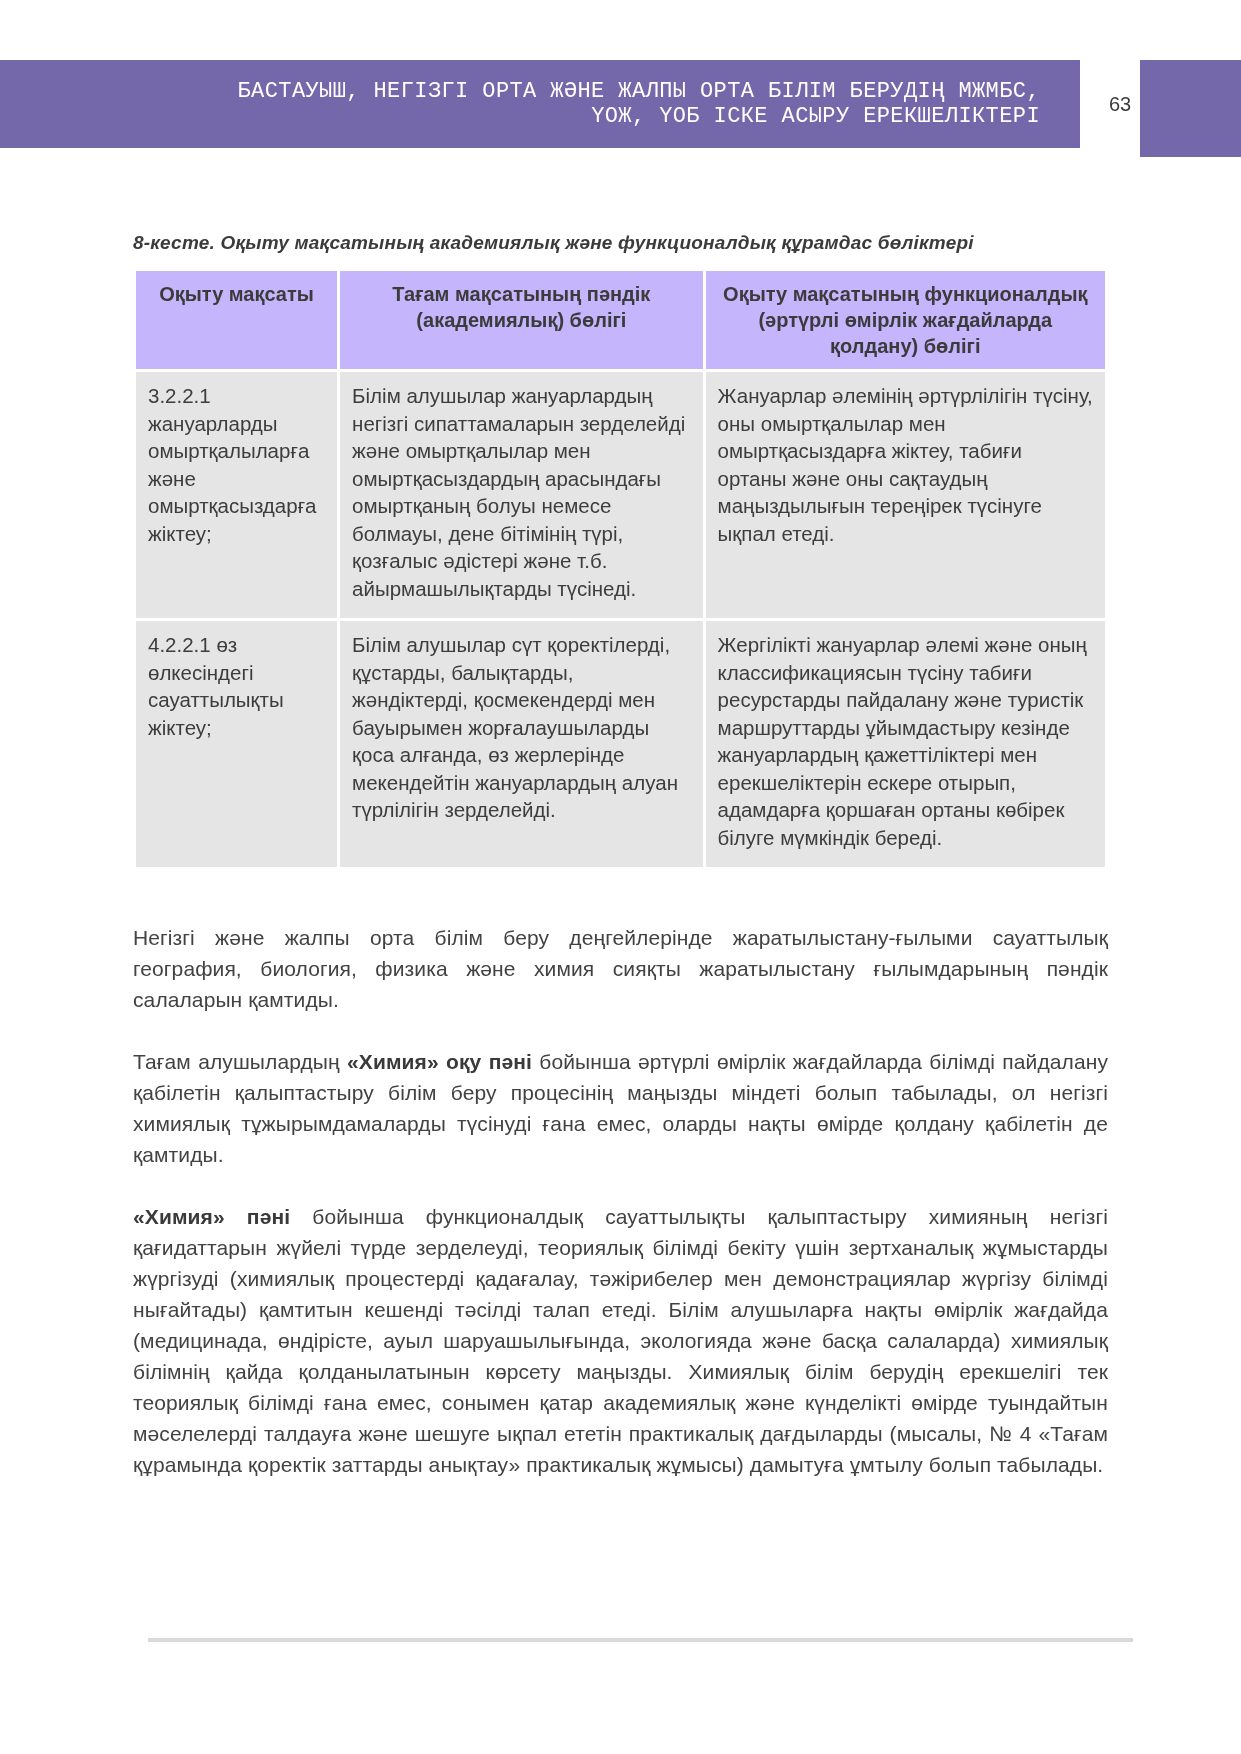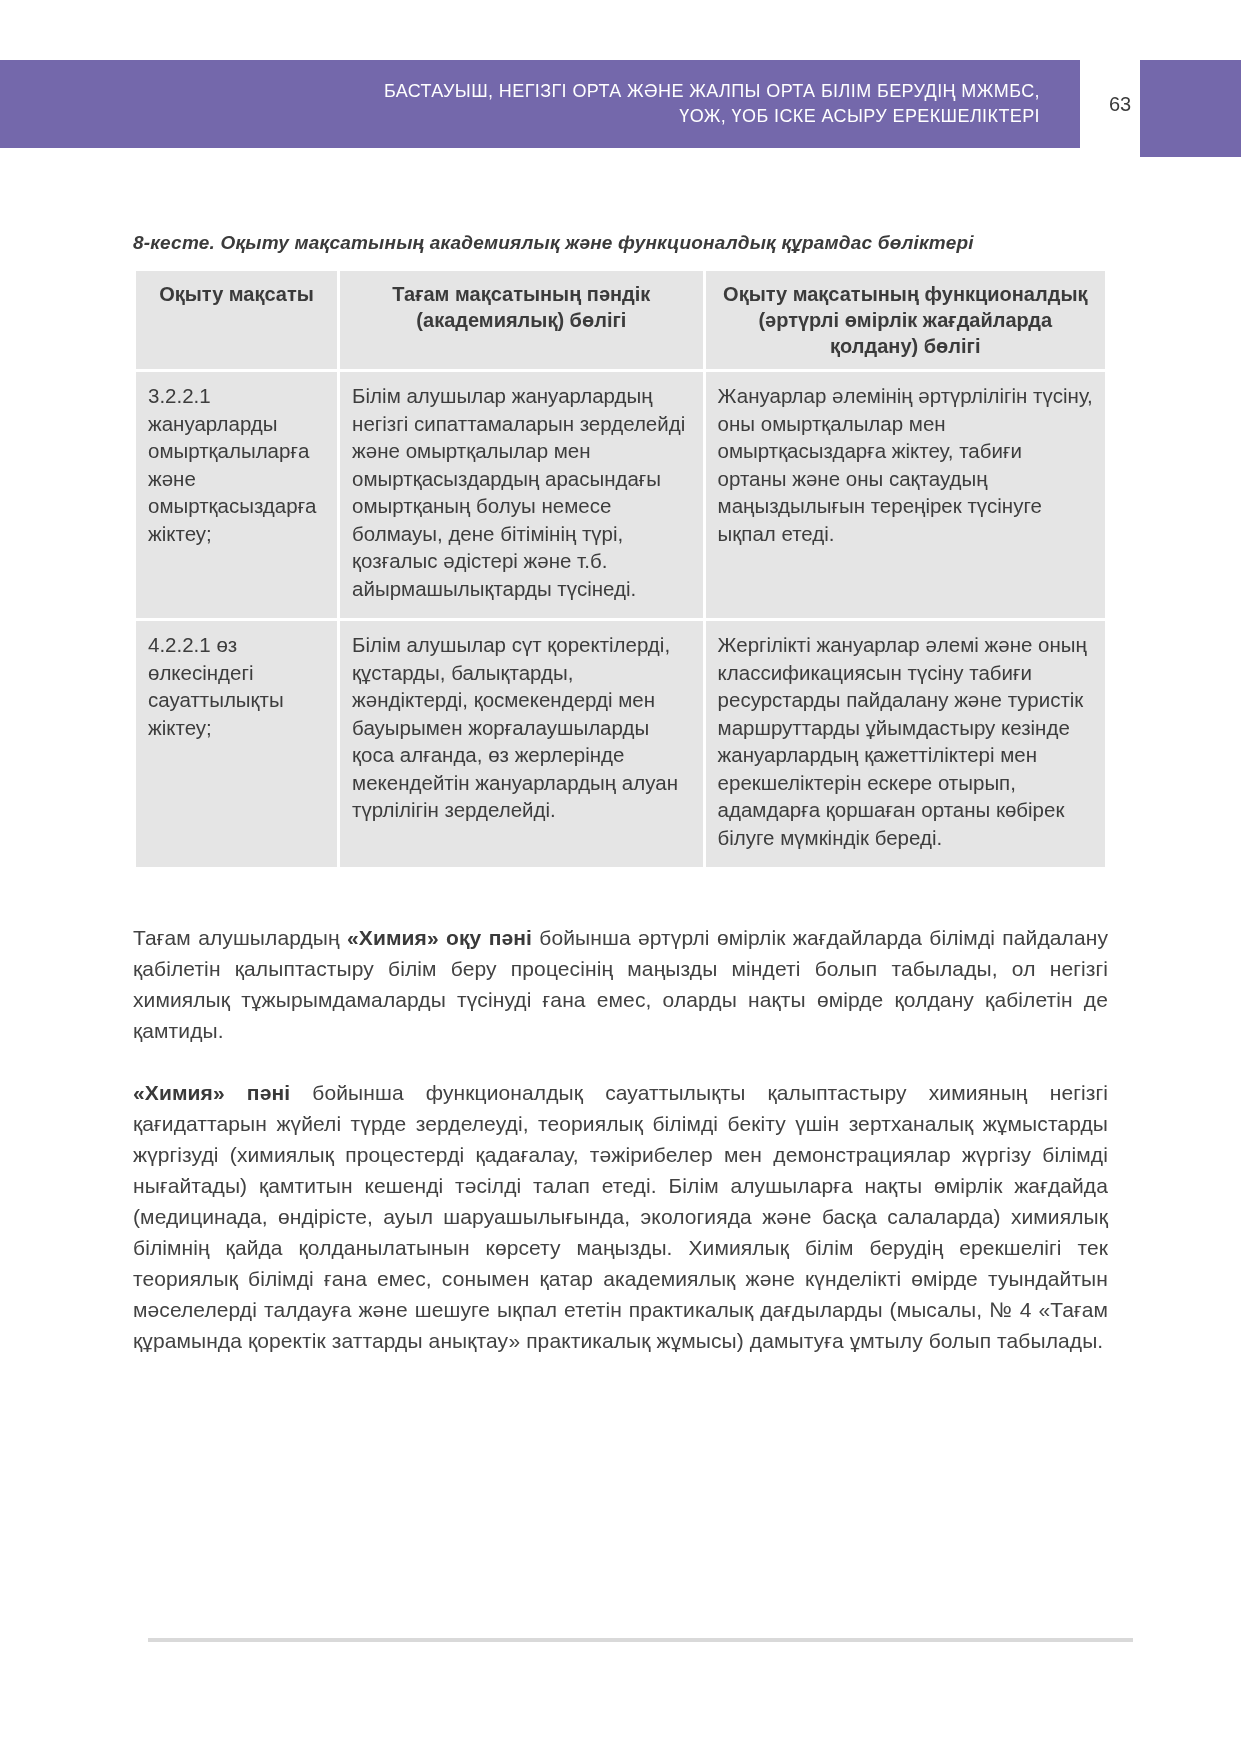--- a/index.html
+++ b/index.html
@@ -7,38 +7,38 @@
     position:relative; width:1241px; height:1754px; background:#ffffff;
     font-family:"Liberation Sans", sans-serif; overflow:hidden;
   }
   
   .topbar {
     position:absolute; left:0; top:60px; width:1080px; height:88px;
     background:#7468ab; box-sizing:border-box;
     display:flex; flex-direction:column; justify-content:center; align-items:flex-end;
     padding-right:40px; color:#ffffff; text-align:right;
   }
-  .topbar .bar-line { font-size:18px; line-height:25px; letter-spacing:0.4px; white-space:nowrap; }
+  .topbar .bar-line { font-size:22px; line-height:25px; letter-spacing:0.4px; white-space:nowrap;font-family:Liberation Mono, monospace; }
   .pagenum {
     position:absolute; left:1080px; top:60px; width:80px; height:88px;
     display:flex; align-items:center; justify-content:center;
     color:#3c3c3c; font-size:20px;
   }
   .cornerblock { position:absolute; left:1140px; top:60px; width:101px; height:97px; background:#7468ab; }
 
   
   .content { position:absolute; left:133px; top:204px; width:975px;margin-top:28px; }
   .caption {
     font-style:italic; font-weight:bold; font-size:19px; letter-spacing:0.2px;
     color:#3b3b3b; margin:0 0 14px 0;
   }
   table.goals { border-collapse:collapse; width:100%; table-layout:fixed; }
   table.goals th, table.goals td { border:3px solid #ffffff; vertical-align:top; box-sizing:border-box; }
   table.goals th {
-    background:#e5e5e5; color:#3b3b3b; font-weight:bold;
+    background:#c4b5fd; color:#3b3b3b; font-weight:bold;
     font-size:20px; line-height:26px; text-align:center; padding:10px 8px;
   }
   table.goals td {
     background:#e5e5e5; color:#3d3d3d;
     font-size:20.5px; line-height:27.5px; padding:10px 12px 16px 12px;
   }
   .col1 { width:21.0%; }
   .col2 { width:37.6%; }
   .col3 { width:41.4%; }
 
@@ -86,20 +86,21 @@
         </tr>
         <tr>
           <td>4.2.2.1 өз өлкесіндегі сауаттылықты жіктеу;</td>
           <td>Білім алушылар сүт қоректілерді, құстарды, балықтарды, жәндіктерді, қосмекендерді мен бауырымен жорғалаушыларды қоса алғанда, өз жерлерінде мекендейтін жануарлардың алуан түрлілігін зерделейді.</td>
           <td>Жергілікті жануарлар әлемі және оның классификациясын түсіну табиғи ресурстарды пайдалану және туристік маршруттарды ұйымдастыру кезінде жануарлардың қажеттіліктері мен ерекшеліктерін ескере отырып, адамдарға қоршаған ортаны көбірек білуге мүмкіндік береді.</td>
         </tr>
       </tbody>
     </table>
 
     <div class="bodytext">
+      <p>Негізгі және жалпы орта білім беру деңгейлерінде жаратылыстану-ғылыми сауаттылық география, биология, физика және химия сияқты жаратылыстану ғылымдарының пәндік салаларын қамтиды.</p>
       <p><span>Тағам алушылардың </span><b>«Химия» оқу пәні</b><span> бойынша әртүрлі өмірлік жағдайларда білімді пайдалану қабілетін қалыптастыру білім беру процесінің маңызды міндеті болып табылады, ол негізгі химиялық тұжырымдамаларды түсінуді ғана емес, оларды нақты өмірде қолдану қабілетін де қамтиды.</span></p>
       <p><b>«Химия» пәні</b><span> бойынша функционалдық сауаттылықты қалыптастыру химияның негізгі қағидаттарын жүйелі түрде зерделеуді, теориялық білімді бекіту үшін зертханалық жұмыстарды жүргізуді (химиялық процестерді қадағалау, тәжірибелер мен демонстрациялар жүргізу білімді нығайтады) қамтитын кешенді тәсілді талап етеді. Білім алушыларға нақты өмірлік жағдайда (медицинада, өндірісте, ауыл шаруашылығында, экологияда және басқа салаларда) химиялық білімнің қайда қолданылатынын көрсету маңызды. Химиялық білім берудің ерекшелігі тек теориялық білімді ғана емес, сонымен қатар академиялық және күнделікті өмірде туындайтын мәселелерді талдауға және шешуге ықпал ететін практикалық дағдыларды (мысалы, № 4 «Тағам құрамында қоректік заттарды анықтау» практикалық жұмысы) дамытуға ұмтылу болып табылады.</span></p>
     </div>
 
   </div>
 
   <div class="rule"></div>
 
 </div>
 

